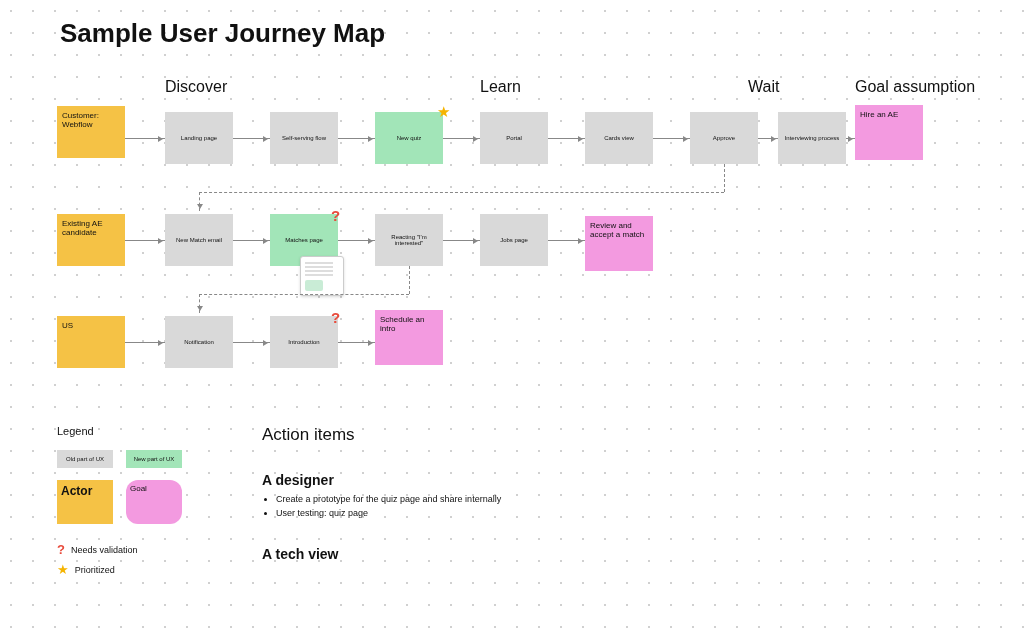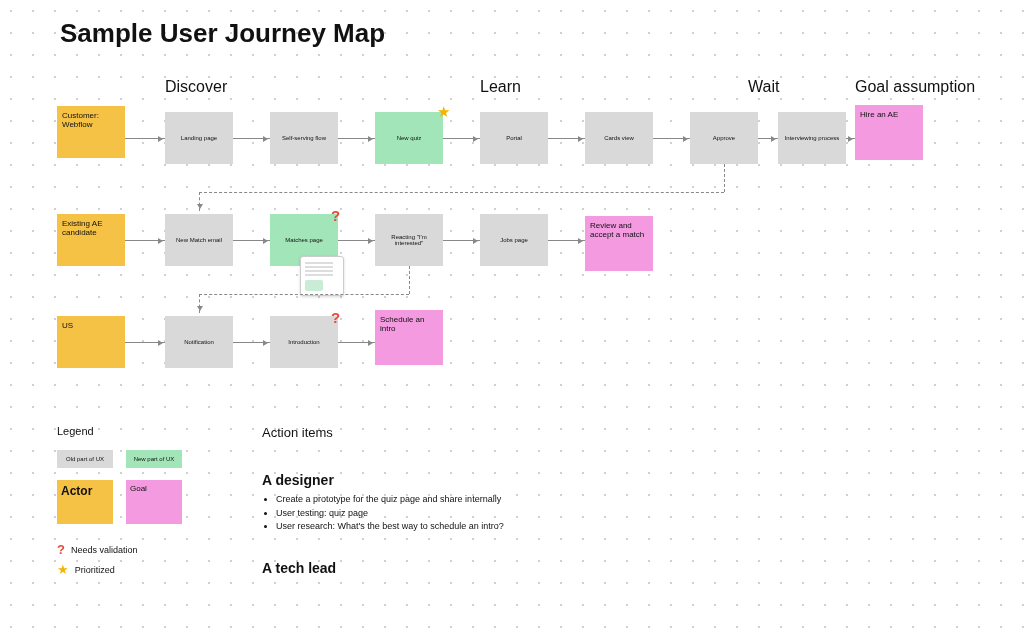--- a/index.html
+++ b/index.html
@@ -166,21 +166,21 @@
     gap:6px;
   }
   .legend-row .question-icon, .legend-row .star-icon {
     position: static;
     font-size: 13px;
   }
 
   
   .actions-title {
     position: absolute;
-    font-size: 13px;
+    font-size: 17px;
     font-weight: 500;
   }
   .actions-body {
     position: absolute;
     font-size: 9px;
     line-height: 1.5;
     width: 420px;
   }
   .actions-body h4 {
     font-size: 14px;
@@ -253,34 +253,31 @@
 <div class="goal" style="left:375px; top:310px;">Schedule an intro</div>
 
 <div class="arrow" style="left:125px; top:342px; width:40px;"></div>
 <div class="arrow" style="left:233px; top:342px; width:37px;"></div>
 <div class="arrow" style="left:338px; top:342px; width:37px;"></div>
 
 <div class="legend-title" style="left:57px; top:425px;">Legend</div>
 <div class="legend-old" style="left:57px; top:450px;">Old part of UX</div>
 <div class="legend-new" style="left:126px; top:450px;">New part of UX</div>
 <div class="legend-actor" style="left:57px; top:480px;">Actor</div>
-<div class="legend-goal" style="left:126px; top:480px;">Goal</div>
+<div class="legend-goal" style="left:126px; top:480px;border-radius:12px;">Goal</div>
 <div class="legend-row" style="left:57px; top:542px;">
   <span class="question-icon">?</span>
   <span>Needs validation</span>
 </div>
 <div class="legend-row" style="left:57px; top:562px;">
   <span class="star-icon">★</span>
   <span>Prioritized</span>
 </div>
 
 <div class="actions-title" style="left:262px; top:425px;">Action items</div>
 <div class="actions-body" style="left:262px; top:446px;">
   <h4>A designer</h4>
   <ul>
     <li>Create a prototype for the quiz page and share internally</li>
     <li>User testing: quiz page</li>
   </ul>
-  <ul>
-    <li>User research: What's the best way to schedule an intro?</li>
-  </ul>
-  <h4>A tech lead</h4>
+  <h4>A tech view</h4>
 </div>
 
 </body></html>

